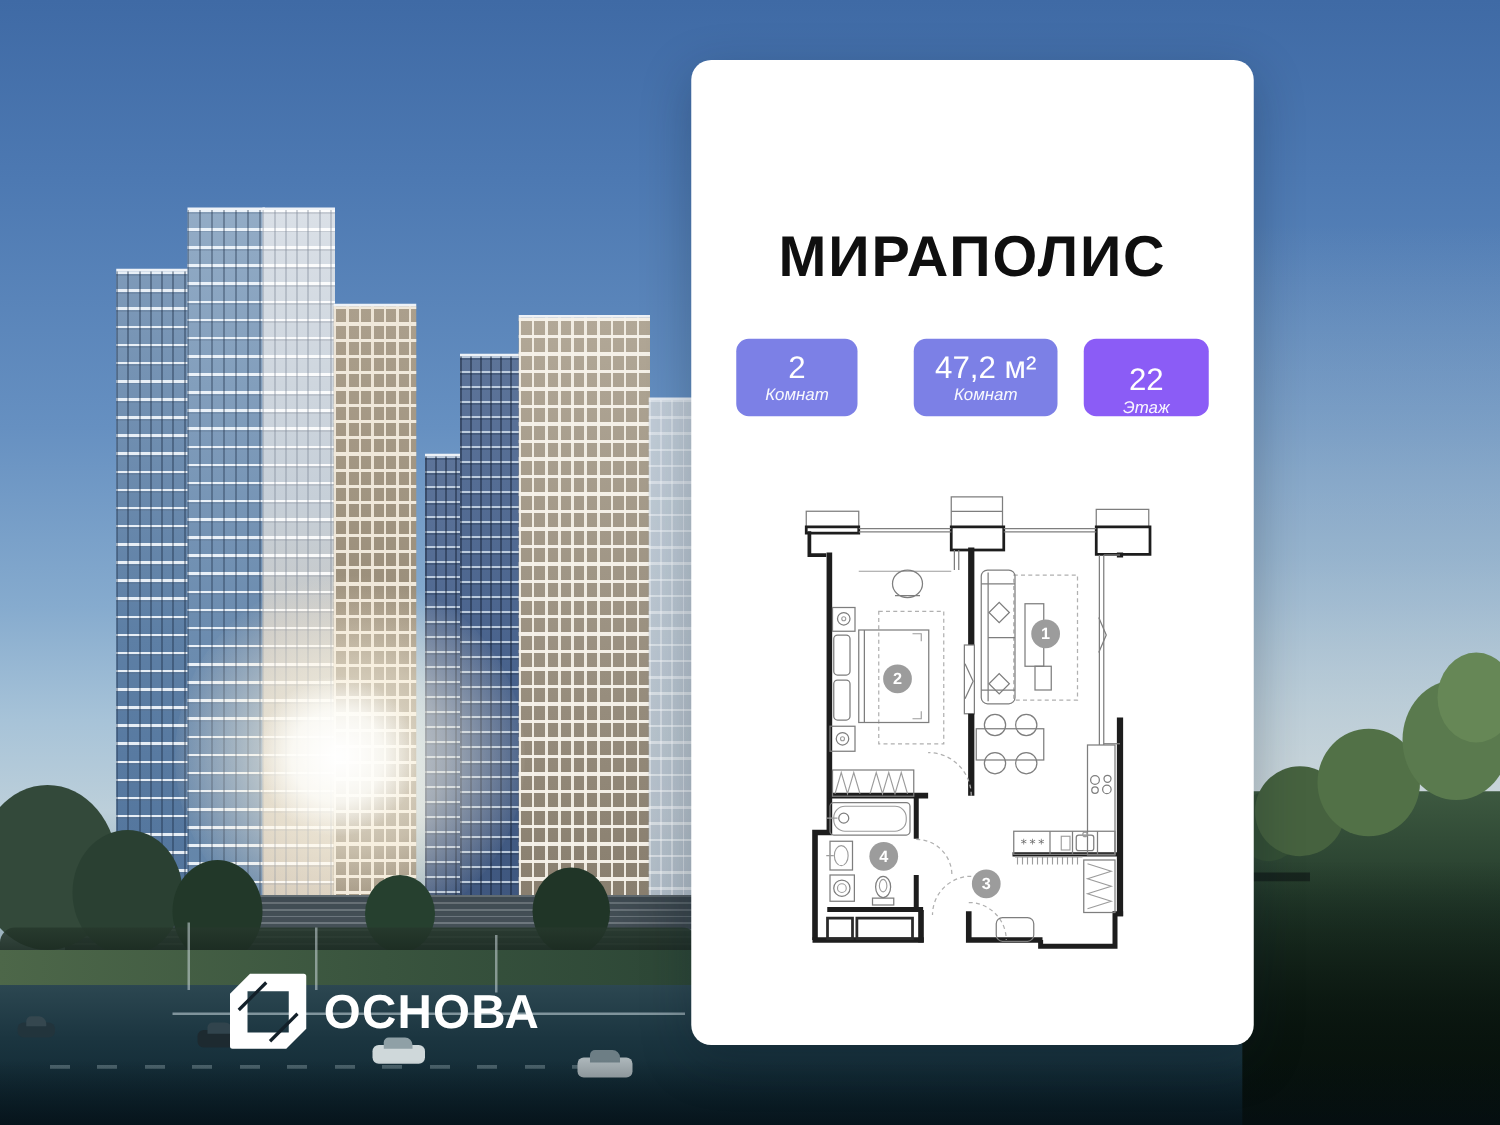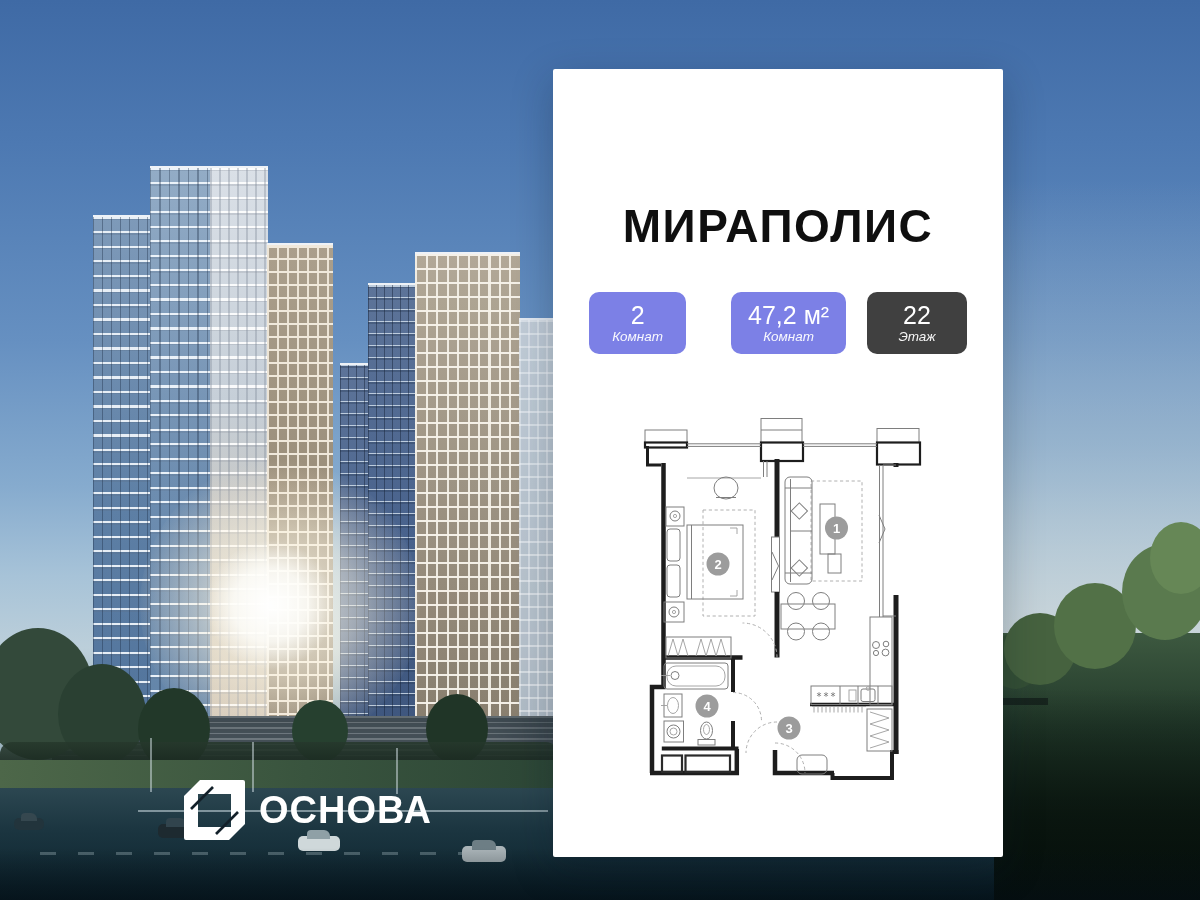--- a/index.html
+++ b/index.html
@@ -68,25 +68,25 @@
   .trees-right{left:994px;top:538px;width:206px;height:362px;}
   .tr-base{left:0;top:95px;width:206px;height:267px;
     background:linear-gradient(180deg,#3d5940 0%,#22392a 35%,#101f16 70%,#081410 100%);}
   .tr-shade{left:0;top:150px;width:206px;height:212px;
     background:linear-gradient(180deg,rgba(8,20,14,0) 0%,rgba(7,17,12,.85) 75%);}
   .bridge{left:0;top:160px;width:54px;height:7px;background:#18261f;}
   .vignette{left:0;top:848px;width:1200px;height:52px;
     background:linear-gradient(180deg,rgba(4,13,19,0),rgba(4,13,19,.65));}
 
   
-  .osnova{left:183px;top:778px;height:64px;display:flex;align-items:flex-end;gap:13px;z-index:30;}
+  .osnova{left:183px;top:778px;height:64px;display:flex;align-items:flex-start;gap:13px;z-index:30;}
   .osnova-text{color:#fff;font-size:38px;font-weight:bold;letter-spacing:1px;line-height:64px;}
 
   
-  .card{left:553px;top:69px;width:450px;height:788px;background:#fff;border-radius:2px;
+  .card{left:553px;top:48px;width:450px;height:788px;background:#fff;border-radius:16px;
         box-shadow:0 12px 40px rgba(10,25,40,.28);z-index:20;}
   .card-title{left:0;top:128px;width:450px;height:58px;line-height:58px;text-align:center;
         font-size:46px;font-weight:bold;letter-spacing:1.5px;color:#0f0f0f;}
   .badges{left:36px;top:223px;width:378px;display:flex;gap:21px;}
   .badge{height:62px;border-radius:10px;color:#fff;display:flex;flex-direction:column;
         align-items:center;justify-content:center;line-height:1.12;}
   .badge .v{font-size:25px;font-weight:500;}
   .badge .l{font-size:13.5px;opacity:.95;font-style:italic;}
   .b1{width:104px;} .b2{width:123px;margin-left:24px;} .b3{width:107px;}
   .planbox{left:77px;top:340px;width:310px;height:395px;}
@@ -179,21 +179,21 @@
 
     <div class="abs badges">
       <div class="badge b1" style="background: rgb(124, 128, 230);">
         <span class="v">2</span>
         <span class="l">Комнат</span>
       </div>
       <div class="badge b2" style="background: rgb(124, 128, 230);">
         <span class="v">47,2 м²</span>
         <span class="l">Комнат</span>
       </div>
-      <div class="badge b3" style="background: #404040;">
+      <div class="badge b3" style="background: #8b5cf6; justify-content: flex-end;">
         <span class="v">22</span>
         <span class="l">Этаж</span>
       </div>
     </div>
 
     <div class="abs planbox">
     <svg viewBox="0 0 310 395" width="310" height="395">
 
       <g>
         <rect class="t" x="15" y="21" width="42" height="12.5"></rect>

